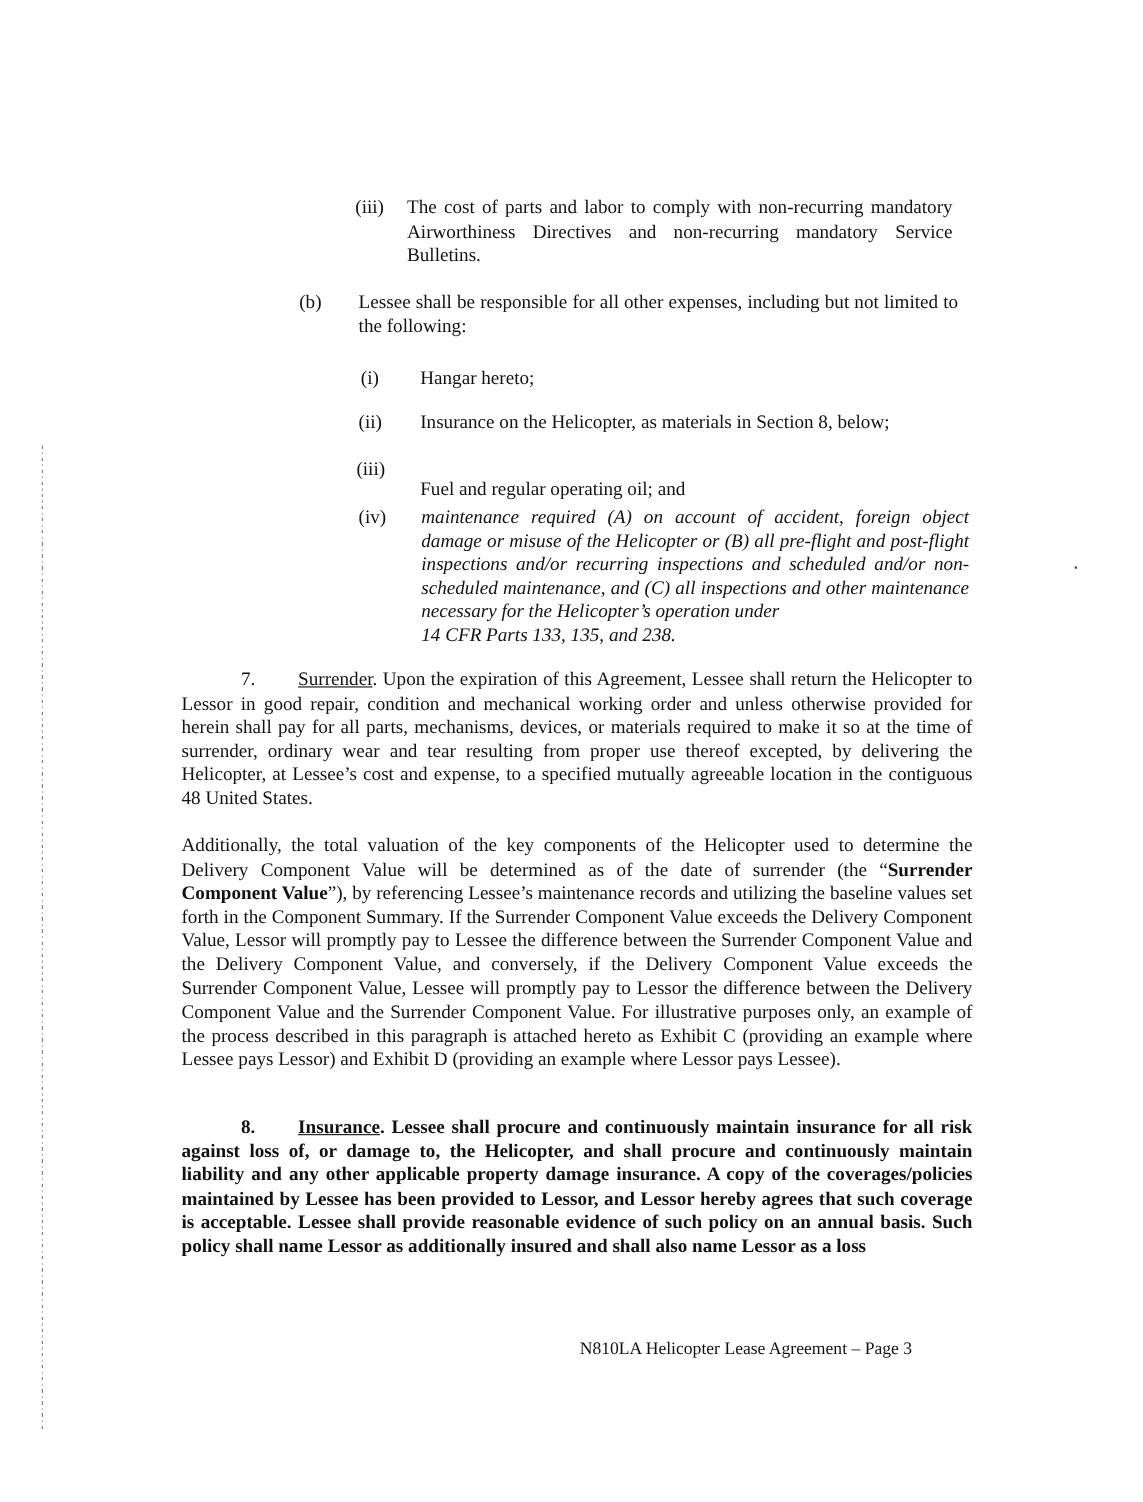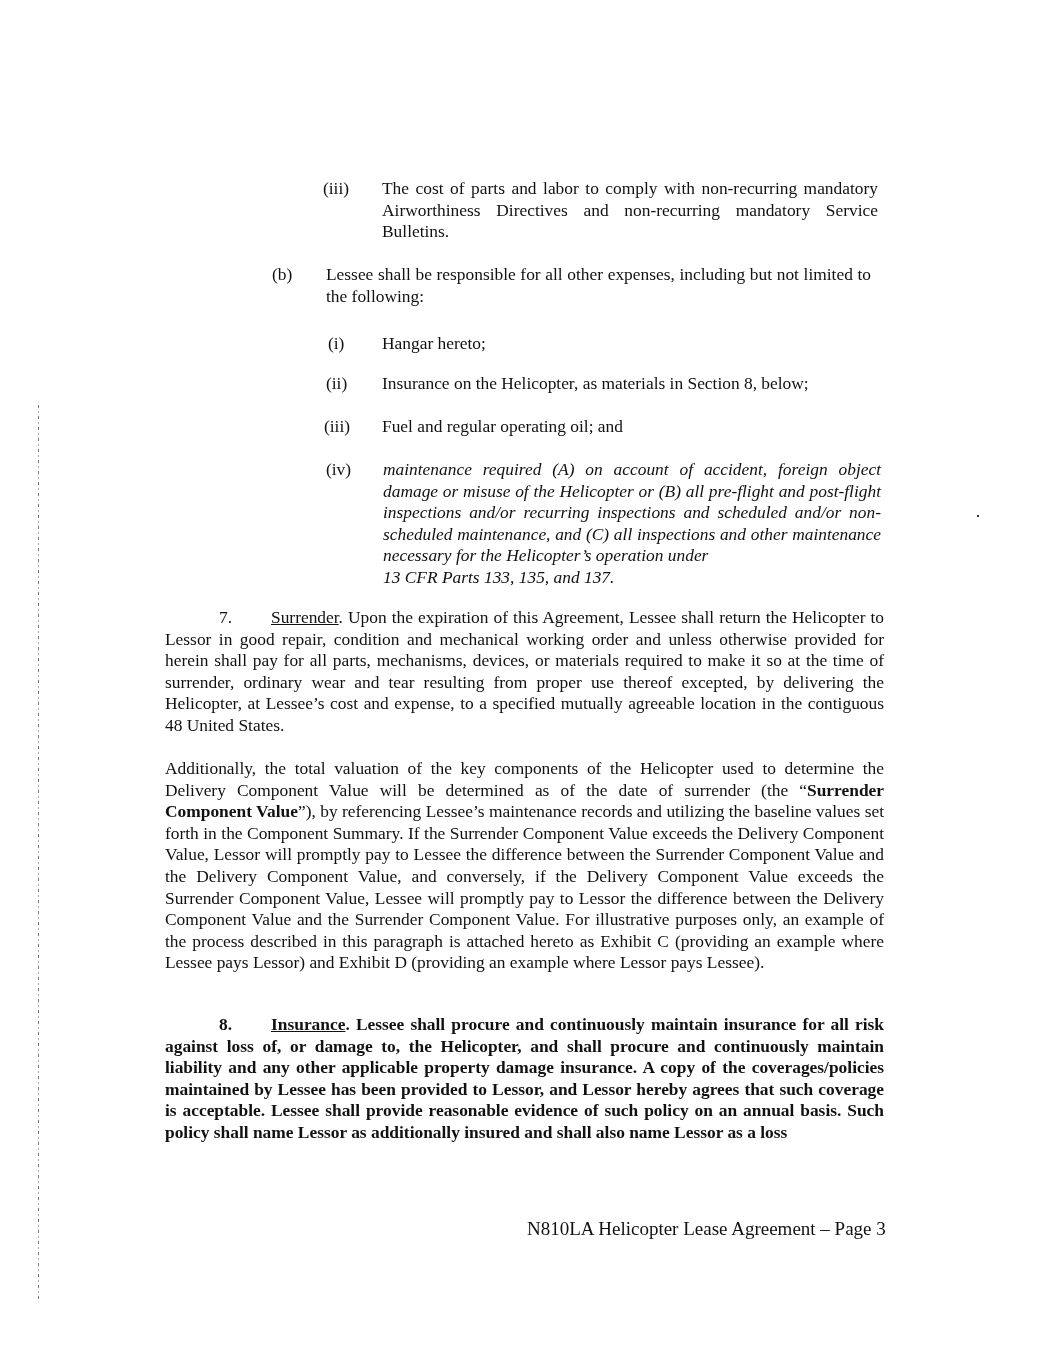--- a/index.html
+++ b/index.html
@@ -17,58 +17,58 @@
     .item { position: absolute; line-height: 21.5px; }
     .lbl { position: absolute; }
     .txt { position: absolute; text-align: justify; }
     .para {
       position: absolute; left: 165px; width: 719px; line-height: 21.6px;
       text-align: justify;
     }
     .para .first-indent { display: inline-block; width: 54px; }
     .para .num { display: inline-block; width: 52px; }
     u { text-decoration: underline; margin-top: 36px; }
-    .footer { position: absolute; left: 527px; top: 1218px; font-size: 19px; white-space: nowrap; }
+    .footer { position: absolute; left: 527px; top: 1218px; font-size: 16px; white-space: nowrap; }
   </style>
 </head>
 <body>
 
 <div class="scan-edge"></div>
 <div class="scan-speck"></div>
 
 <div class="item" style="top:178px; left:0; width:1039px;">
   <span class="lbl" style="left:323px;">(iii)</span>
-  <span class="txt" style="left:382px; width:496px;">The cost of parts and labor to comply with non-recurring mandatory Airworthiness Directives and non-recurring mandatory Service Bulletins.</span>
+  <span class="txt" style="left:370px; width:496px;">The cost of parts and labor to comply with non-recurring mandatory Airworthiness Directives and non-recurring mandatory Service Bulletins.</span>
 </div>
 
 <div class="item" style="top:264px; left:0; width:1039px;">
   <span class="lbl" style="left:272px;">(b)</span>
   <span class="txt" style="left:326px; width:545px;">Lessee shall be responsible for all other expenses, including but not limited to the following:</span>
 </div>
 
 <div class="item" style="top:333px; left:0; width:1039px;">
   <span class="lbl" style="left:328px;">(i)</span>
   <span class="txt" style="left:382px; width:496px;">Hangar hereto;</span>
 </div>
 
 <div class="item" style="top:373px; left:0; width:1039px;">
   <span class="lbl" style="left:326px;text-align:right;">(ii)</span>
   <span class="txt" style="left:382px; width:496px;">Insurance on the Helicopter, as materials in Section 8, below;</span>
 </div>
 
 <div class="item" style="top:416px; left:0; width:1039px;">
   <span class="lbl" style="left:324px;">(iii)</span>
-  <span class="txt" style="left:382px; width:496px;">Fuel and regular operating oil; and</span>
+  <span class="txt" style="left:382px; width:496px;margin-top:18px;">Fuel and regular operating oil; and</span>
 </div>
 
 <div class="item" style="top:459px; left:0; width:1039px;">
   <span class="lbl" style="left:326px;">(iv)</span>
   <div class="txt" style="left:383px; width:498px; text-align:justify; text-align-last:left;font-style:italic;">
     <span>maintenance required (A) on account of accident, foreign object damage or misuse of the Helicopter or (B) all pre-flight and post-flight inspections and/or recurring inspections and scheduled and/or non-scheduled maintenance, and (C) all inspections and other maintenance necessary for the Helicopter’s operation under</span><br>
-    <span>13 CFR Parts 133, 135, and 137.</span>
+    <span>14 CFR Parts 133, 135, and 238.</span>
   </div>
 </div>
 
 <div class="para" style="top:607px;">
   <span class="first-indent"></span><span class="num">7.</span><u>Surrender</u><span>. Upon the expiration of this Agreement, Lessee shall return the Helicopter to Lessor in good repair, condition and mechanical working order and unless otherwise provided for herein shall pay for all parts, mechanisms, devices, or materials required to make it so at the time of surrender, ordinary wear and tear resulting from proper use thereof excepted, by delivering the Helicopter, at Lessee’s cost and expense, to a specified mutually agreeable location in the contiguous 48 United States.</span>
 </div>
 
 <div class="para" style="top:758px;">
   <span>Additionally, the total valuation of the key components of the Helicopter used to determine the Delivery Component Value will be determined as of the date of surrender (the “</span><b>Surrender Component Value</b><span>”), by referencing Lessee’s maintenance records and utilizing the baseline values set forth in the Component Summary.  If the Surrender Component Value exceeds the Delivery Component Value, Lessor will promptly pay to Lessee the difference between the Surrender Component Value and the Delivery Component Value, and conversely, if the Delivery Component Value exceeds the Surrender Component Value, Lessee will promptly pay to Lessor the difference between the Delivery Component Value and the Surrender Component Value. For illustrative purposes only, an example of the process described in this paragraph is attached hereto as Exhibit C (providing an example where Lessee pays Lessor) and Exhibit D (providing an example where Lessor pays Lessee).</span>
 </div>

